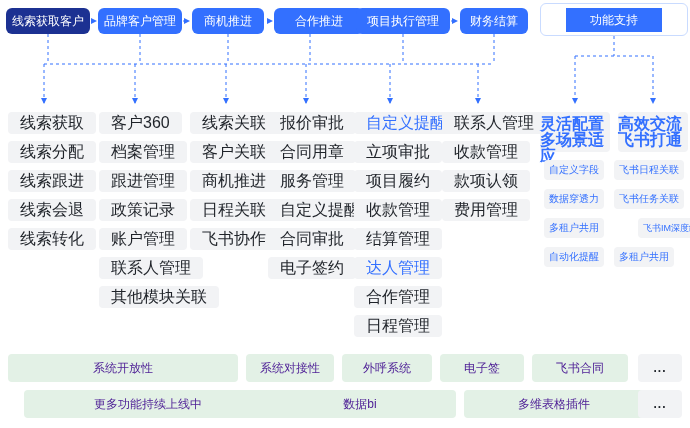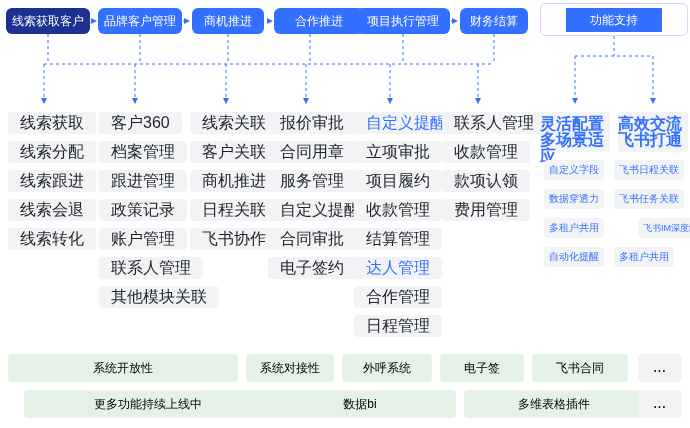--- a/index.html
+++ b/index.html
@@ -43,21 +43,21 @@
   .sp-col { position: absolute; top: 160px; display: flex; flex-direction: column; align-items: flex-start; gap: 9px; }
   .sp-item {
     background: #F2F3F5; color: #3370FF; font-size: 10px; line-height: 14px;
     padding: 3px 5px; border-radius: 4px; white-space: nowrap;
   }
   .sp-item.sm { font-size: 9px; margin-left: 24px; }
 
   
   .bpill {
     position: absolute; height: 28px; line-height: 28px; text-align: center;
-    background: #E3F1E6; color: #000000; font-size: 12px; border-radius: 4px; white-space: nowrap;
+    background: #E3F1E6; color: #4c1d95; font-size: 12px; border-radius: 4px; white-space: nowrap;
   }
   .bpill.gray { background: #F2F3F5; color: #1F2329; font-weight: 700; letter-spacing: 1px; }
 </style>
 </head>
 <body>
 
 <div class="canvas">
 
   <svg class="connectors" width="690" height="428" viewBox="0 0 690 428">
     <defs>

